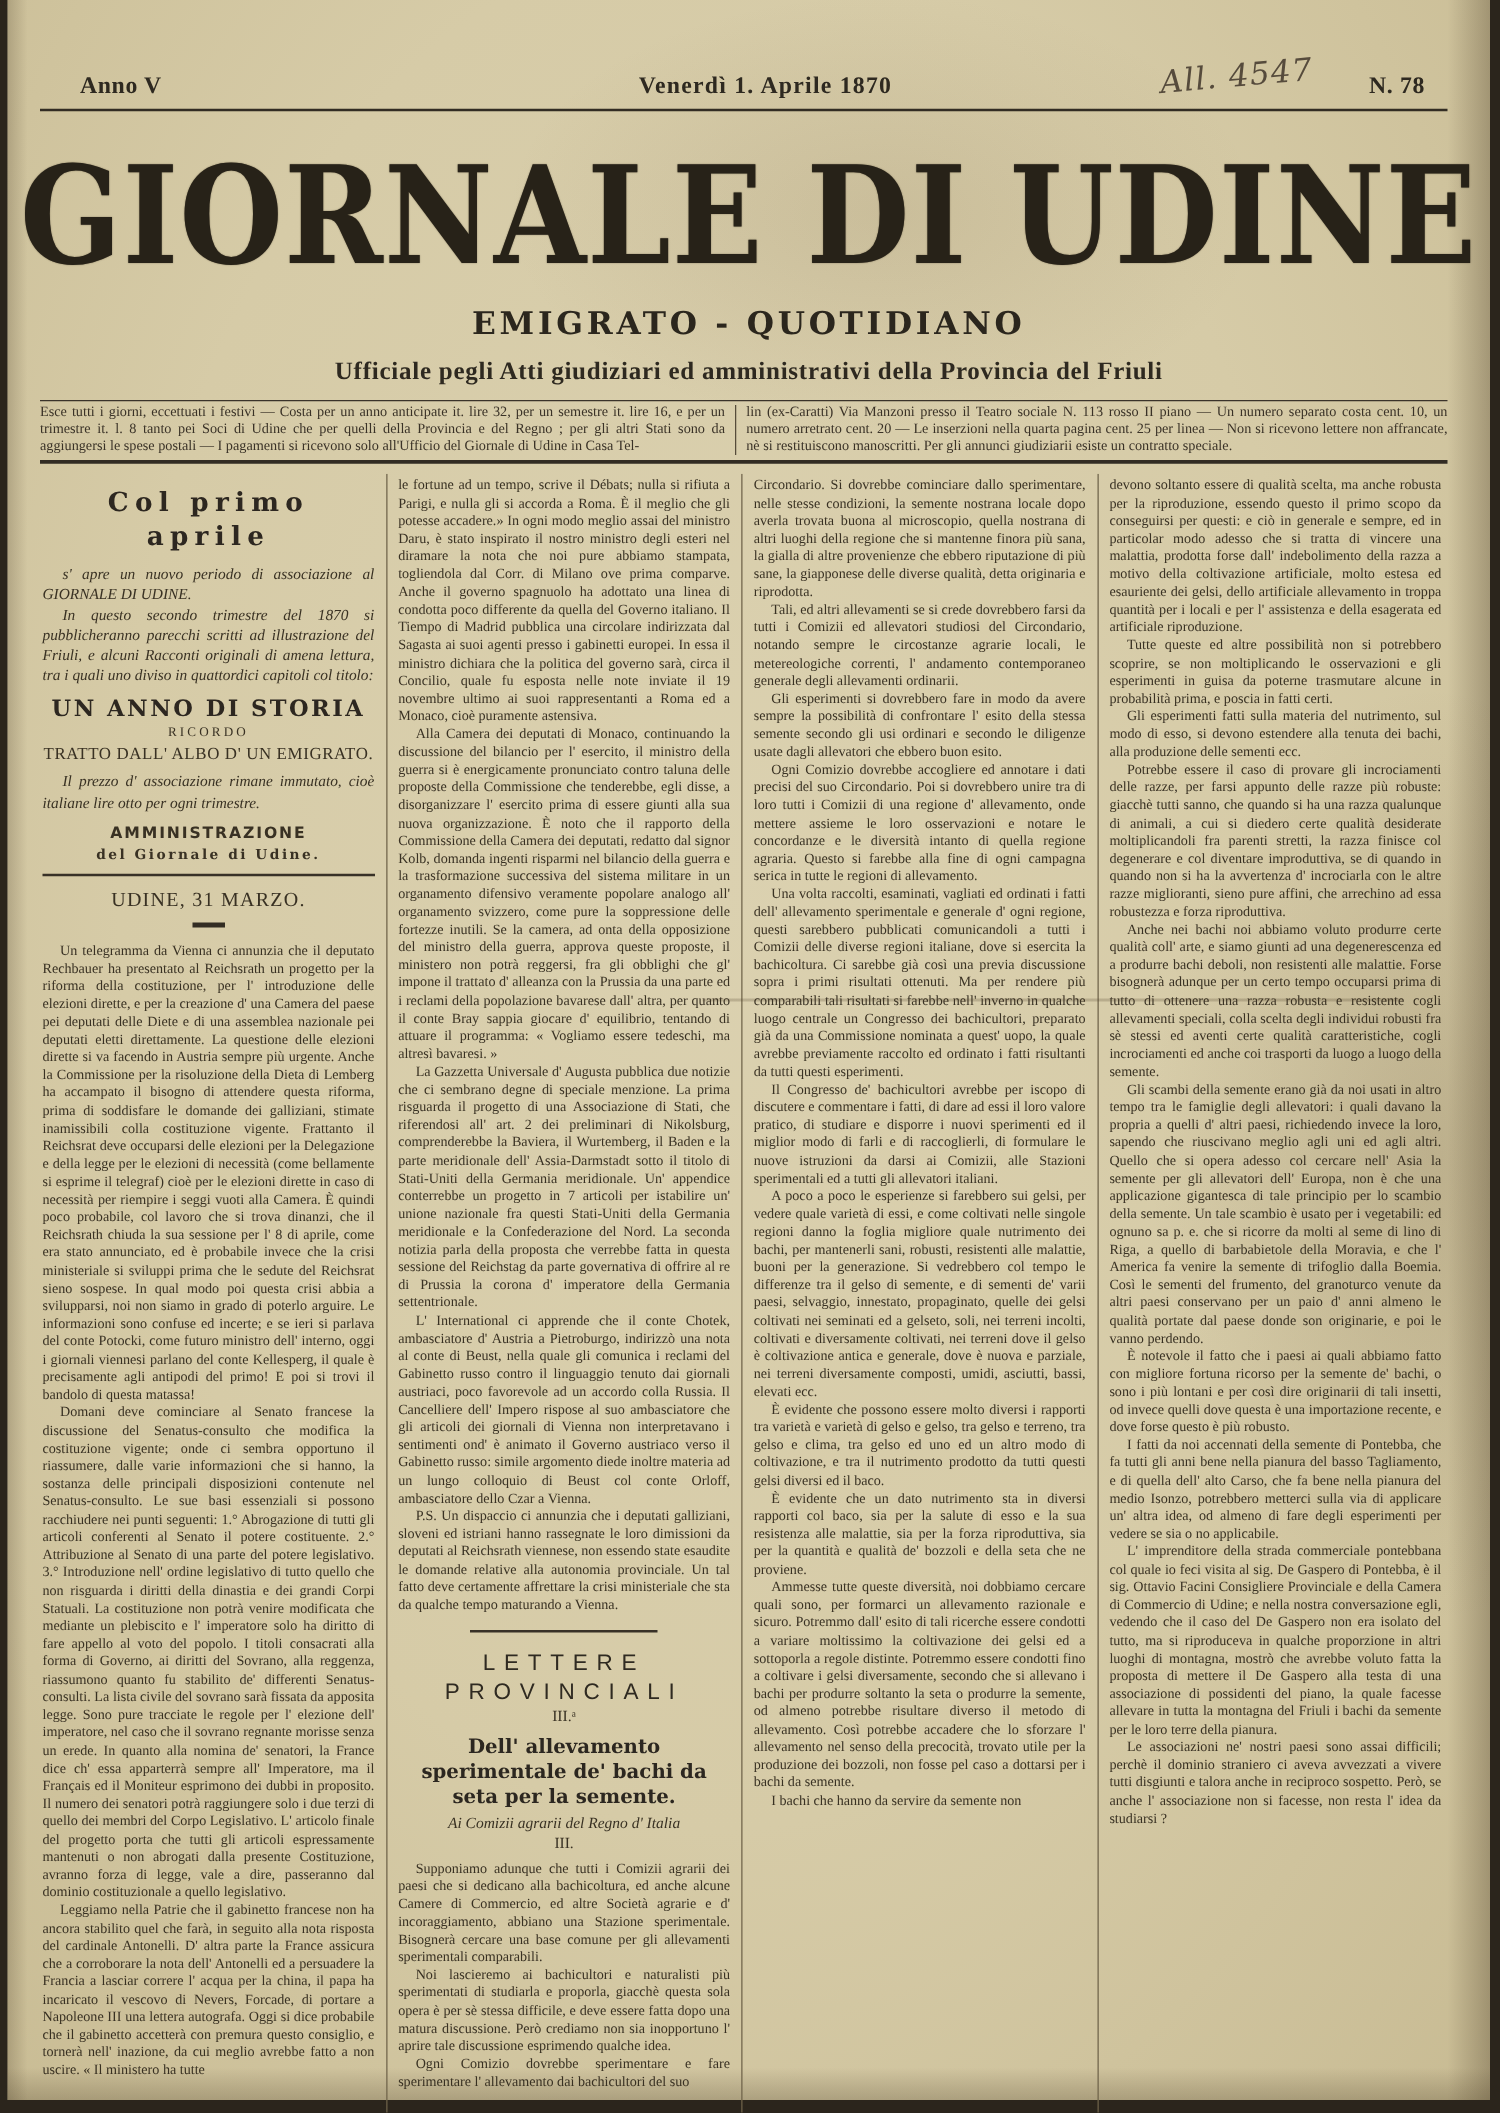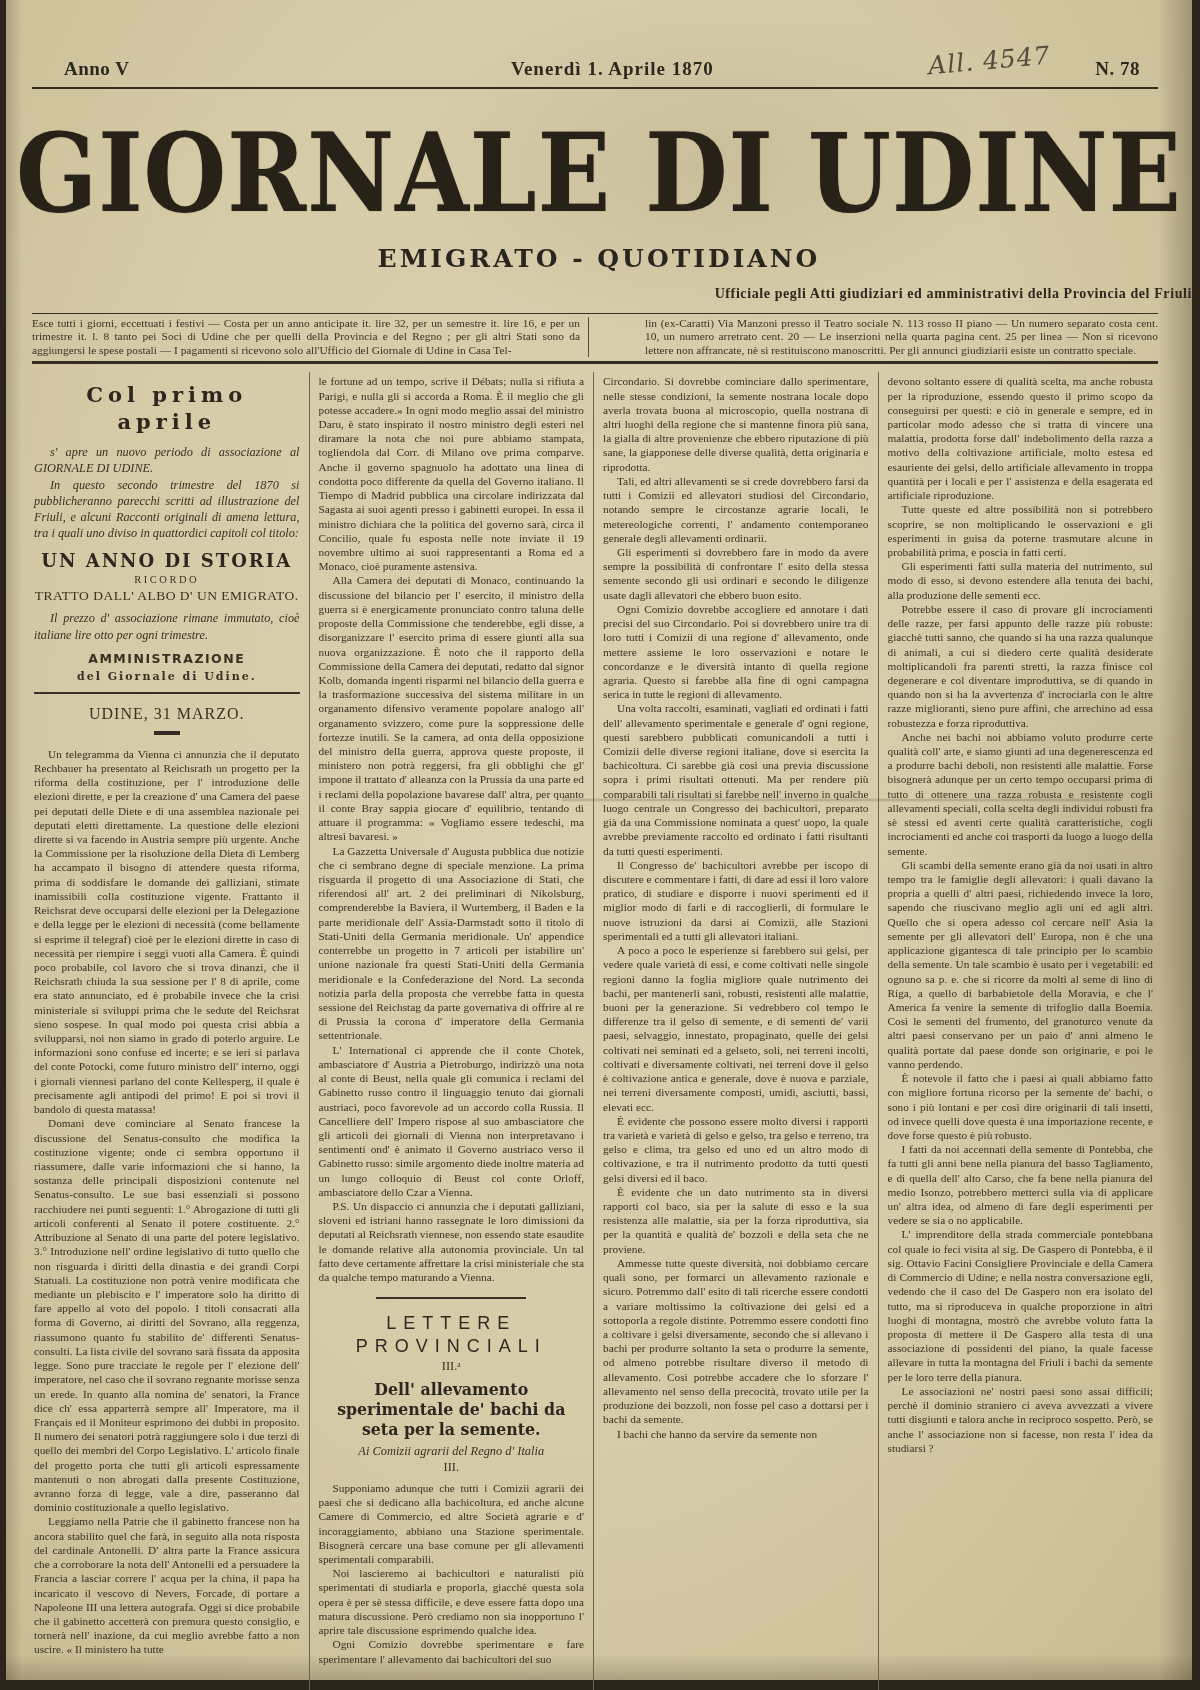--- a/index.html
+++ b/index.html
@@ -33,29 +33,29 @@
     transform:scaleY(1.14);transform-origin:top center;
     text-shadow:0 0 1px rgba(45,35,20,.65);
     white-space:nowrap;
   }
   .masthead-sub{
     text-align:center;margin-top:30px;
     font-family:"DejaVu Serif", serif;font-weight:bold;
     font-size:25px;letter-spacing:3px;color:#2b261d;
   }
   .masthead-tag{
-    text-align:right;margin-top:13px;
-    font-weight:bold;font-size:14px;letter-spacing:.6px;color:#2e2920;
+    text-align:center;margin-top:13px;
+    font-weight:bold;font-size:20px;letter-spacing:.6px;color:#2e2920;
   }
   .infobox{
     margin:11px 34px 0 26px;
     border-top:1.5px solid #3a332a;border-bottom:3px solid #322c23;
     display:flex;
     font-size:11.4px;line-height:1.18;text-align:justify;
-    padding:3px 0 4px;color:#3a3227;gap:48px;
+    padding:3px 0 4px;color:#3a3227;
   }
   .info-left{flex:0 0 548px;padding-right:8px;border-right:1px solid #564c3a;}
   .info-right{flex:1;padding-left:8px;}
   .cols{
     display:flex;margin:8px 30px 0 26px;height:1320px;overflow:hidden;
   }
   .col{
     flex:1 1 0;padding:2px 9px 0 9px;border-right:1px solid #6f6349;
     font-size:11.3px;line-height:1.26;text-align:justify;
     color:rgba(47,39,27,.94);

